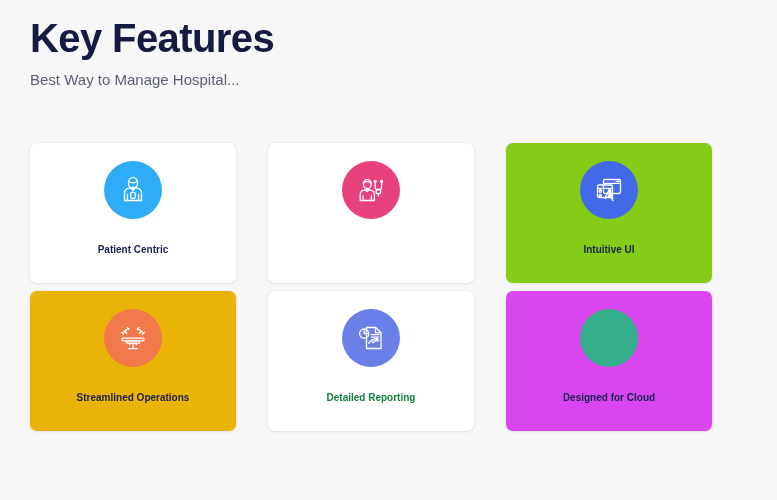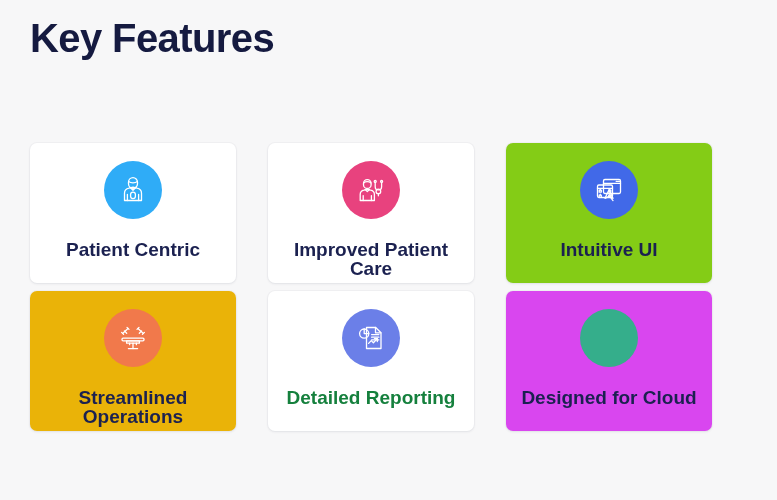--- a/index.html
+++ b/index.html
@@ -83,35 +83,36 @@
   }
 
   .feature-icon svg {
     display: block;
     width: 32px;
     height: 32px;
   }
 
   .feature-label {
     margin-top: 21px;
-    font-size: 19px;
+    font-size: 10px;
     line-height: 19px;
     font-weight: 700;
     color: #1b2150;
     text-align: center;
     padding: 0 8px;
   }
 </style>
 </head>
 <body style="background: rgb(247, 247, 248);">
 
 <div class="page">
 
   <div class="header">
     <div class="page-title" style="color: rgb(21, 26, 64);">Key Features</div>
+    <div class="page-subtitle" style="color: rgb(91, 97, 112);">Best Way to Manage Hospital...</div>
   </div>
 
   <div class="features-grid">
 
     <div class="feature-card" style="background: rgb(255, 255, 255);">
       <div class="feature-icon" style="background: rgb(47, 172, 247);">
         <svg viewBox="0 0 32 32" fill="none" stroke="#ffffff" stroke-width="1.3" stroke-linecap="round" stroke-linejoin="round">
           <path d="M11.5 8.2a4.5 4.5 0 0 1 9 0v1.6a4.5 4.5 0 0 1-9 0z"></path>
           <path d="M11.6 7.6c1.2.9 3 1.3 4.4 1.3s3.2-.4 4.4-1.3"></path>
           <path d="M7.5 26.5v-7.3c0-2.6 2-4.6 4.5-5.1l4-1 4 1c2.5.5 4.5 2.5 4.5 5.1v7.3z"></path>
@@ -131,21 +132,20 @@
           <path d="M5.2 26.5v-6.1c0-2.2 1.7-3.9 3.8-4.3l3.3-.8 3.3.8c2.1.4 3.8 2.1 3.8 4.3v6.1z"></path>
           <path d="M10.2 15.5l2.1 2.1 2.1-2.1"></path>
           <path d="M8.2 21.6v4.9M16.4 21.6v4.9"></path>
           <path d="M20.2 8.3v4.4a3.2 3.2 0 0 0 6.4 0V8.3"></path>
           <circle cx="20.2" cy="7.4" r="1"></circle>
           <circle cx="26.6" cy="7.4" r="1"></circle>
           <circle cx="23.4" cy="17.4" r="2.3"></circle>
           <path d="M23.4 19.7v2.1"></path>
         </svg>
       </div>
-      <div class="feature-label" style="color: rgb(27, 33, 80);">Improved Patient Care</div>
     </div>
 
     <div class="feature-card" style="background: #84cc16;">
       <div class="feature-icon" style="background: rgb(65, 105, 232);">
         <svg viewBox="0 0 32 32" fill="none" stroke="#ffffff" stroke-width="1.3" stroke-linecap="round" stroke-linejoin="round">
           <rect x="10.5" y="5.5" width="17" height="14" rx="1.4"></rect>
           <path d="M10.5 9.3h17"></path>
           <path d="M23.2 7.4h.9M25 7.4h.9M26.8 7.4h.2"></path>
           <rect x="4.5" y="11" width="15" height="12.5" rx="1.4"></rect>
           <path d="M4.5 14.4h15"></path>

